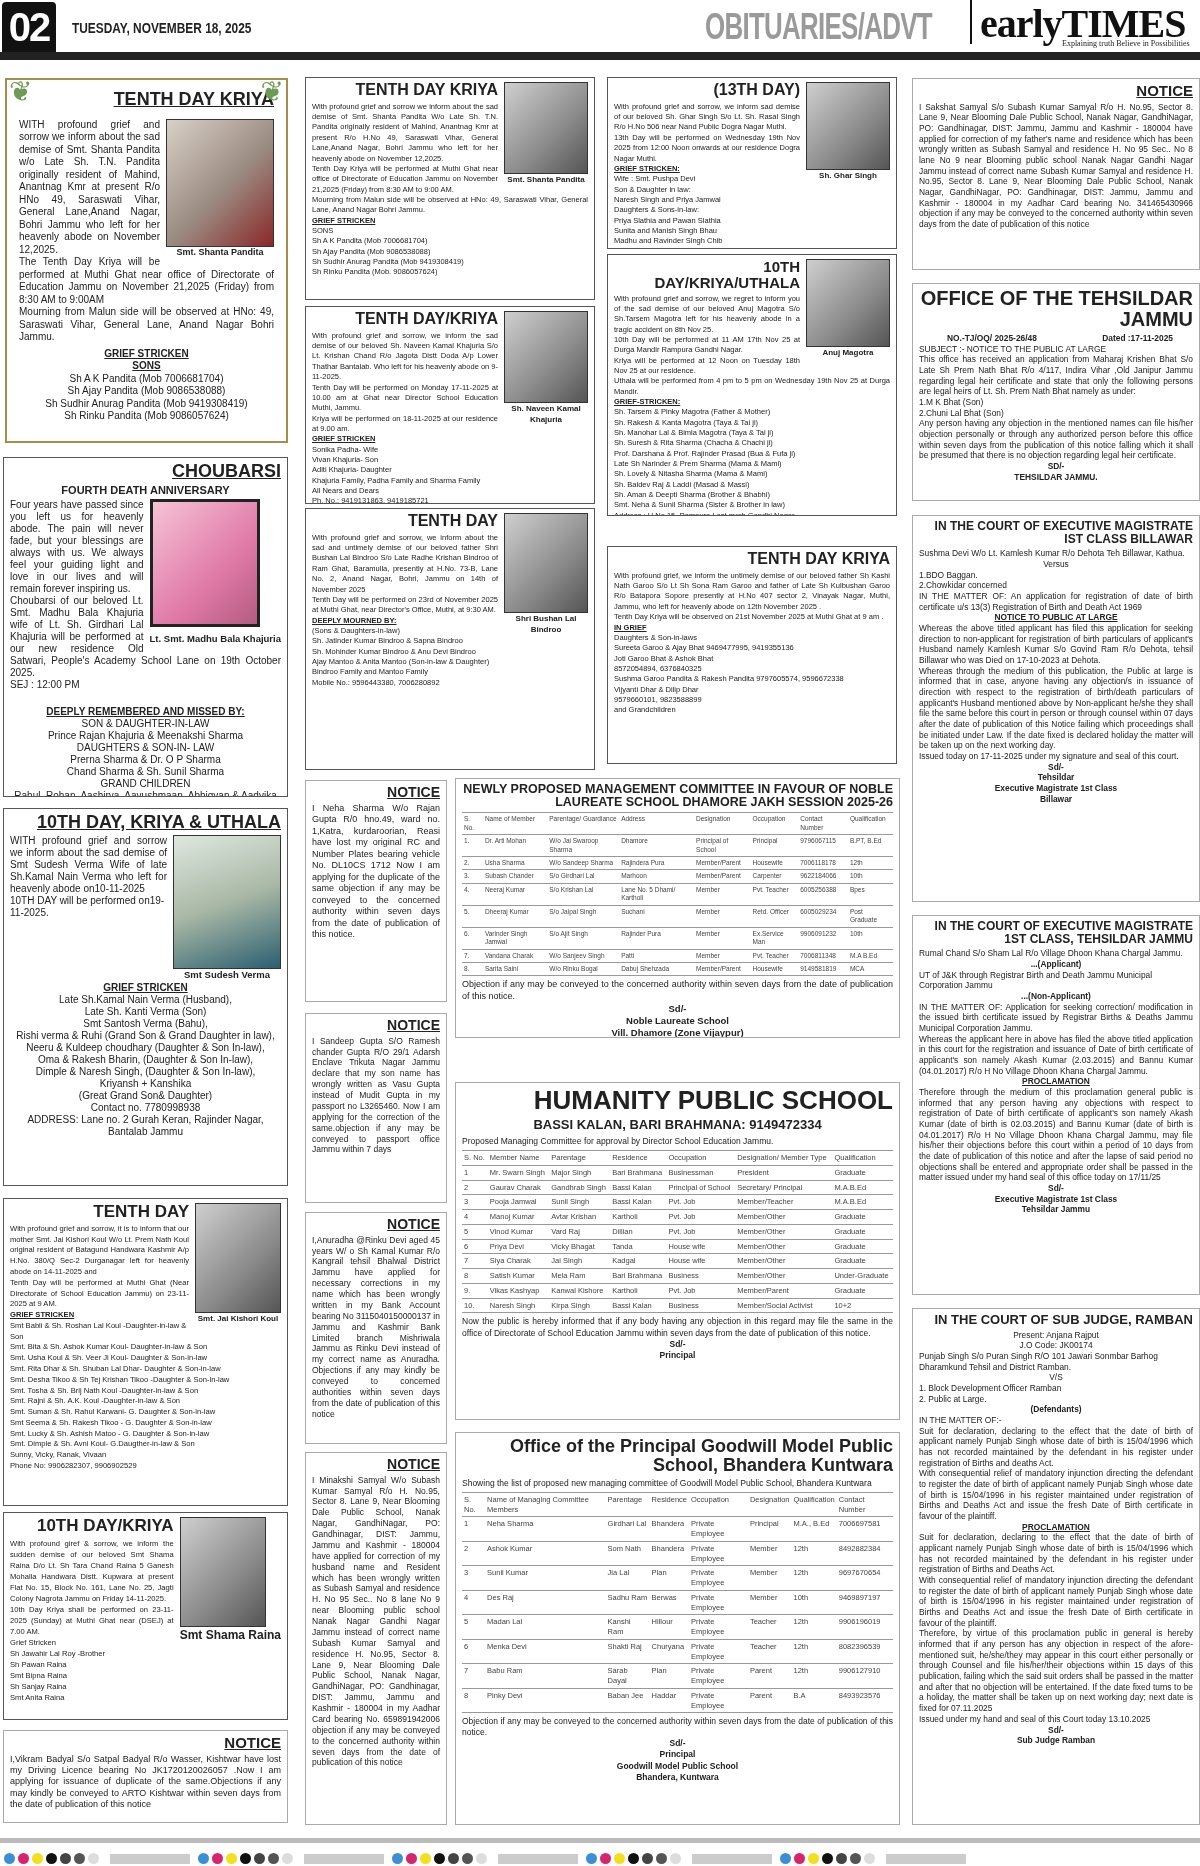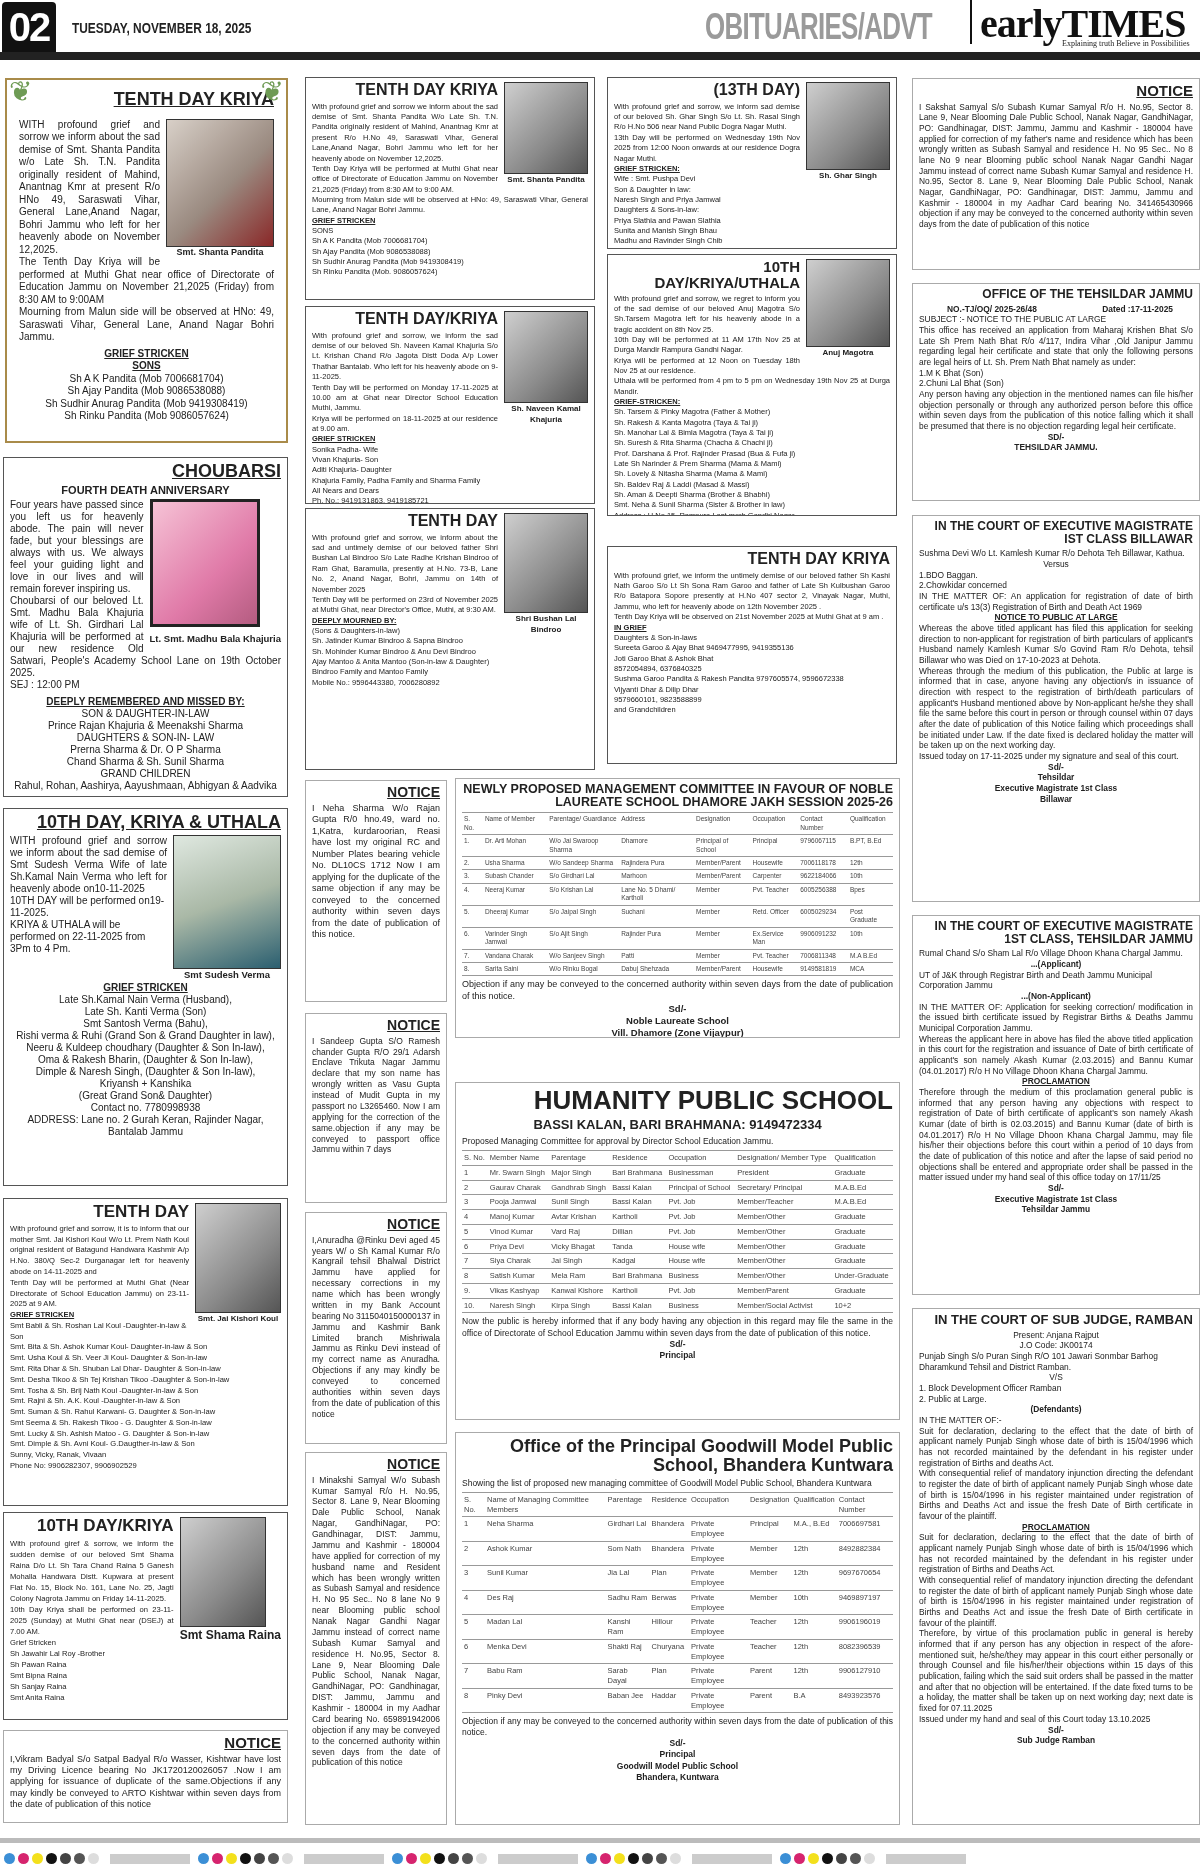--- a/index.html
+++ b/index.html
@@ -72,40 +72,39 @@
 <div class="box" style="left:3px;top:457px;width:285px;height:340px;font-size:10px;line-height:1.2">
   <div class="ttl u">CHOUBARSI</div>
   <div class="sub">FOURTH DEATH ANNIVERSARY</div>
   <div class="photo">
       <div class="ph pink" style="width:110px;height:128px;border:3px solid #222"></div>
       <div style="font-size:9.5px;margin-top:6px">Lt. Smt. Madhu Bala Khajuria</div>
     </div>
   <div class="j">Four years have passed since you left us for heavenly abode. The pain will never fade, but your blessings are always with us. We always feel your guiding light and love in our lives and will remain forever inspiring us.</div>
   <div class="j">Choubarsi of our beloved Lt. Smt. Madhu Bala Khajuria wife of Lt. Sh. Girdhari Lal Khajuria will be performed at our new residence Old Satwari, People's Academy School Lane on 19th October 2025.</div>
   <div class="b">SEJ : 12:00 PM</div>
-  <div class="c ul" style="margin-top:5px;clear:both">DEEPLY REMEMBERED AND MISSED BY:</div>
+  <div class="c ul" style="margin-top:15px;clear:both">DEEPLY REMEMBERED AND MISSED BY:</div>
   <div class="c b">SON &amp; DAUGHTER-IN-LAW</div>
   <div class="c b">Prince Rajan Khajuria &amp; Meenakshi Sharma</div>
   <div class="c b">DAUGHTERS &amp; SON-IN- LAW</div>
   <div class="c b">Prerna Sharma &amp; Dr. O P Sharma</div>
   <div class="c b">Chand Sharma &amp; Sh. Sunil Sharma</div>
   <div class="c b">GRAND CHILDREN</div>
   <div class="c b">Rahul, Rohan, Aashirya, Aayushmaan, Abhigyan &amp; Aadvika</div>
 
 </div>
 
 <div class="box" style="left:3px;top:808px;width:285px;height:378px;font-size:10px;line-height:1.2">
   <div class="ttl u">10TH DAY, KRIYA &amp; UTHALA</div>
   <div class="photo">
       <div class="ph teal" style="width:108px;height:134px"></div>
       <div style="font-size:9.5px">Smt Sudesh Verma</div>
     </div>
   <div class="j">WITH profound grief and sorrow we inform about the sad demise of Smt Sudesh Verma Wife of late Sh.Kamal Nain Verma who left for heavenly abode on10-11-2025</div>
   <div>10TH DAY will be performed on19-11-2025.</div>
-  <div>KRIYA &amp; UTHALA will be performed on 22-11-2025 from 3Pm to 4 Pm.</div>
   <div class="c ul" style="clear:both;margin-top:6px">GRIEF STRICKEN</div>
   <div class="c b">Late Sh.Kamal Nain Verma (Husband),</div>
   <div class="c b">Late Sh. Kanti Verma (Son)</div>
   <div class="c b">Smt Santosh Verma (Bahu),</div>
   <div class="c b">Rishi verma &amp; Ruhi (Grand Son &amp; Grand Daughter in law),</div>
   <div class="c b">Neeru &amp; Kuldeep choudhary (Daughter &amp; Son In-law),</div>
   <div class="c b">Oma &amp; Rakesh Bharin, (Daughter &amp; Son In-law),</div>
   <div class="c b">Dimple &amp; Naresh Singh, (Daughter &amp; Son In-law),</div>
   <div class="c b">Kriyansh + Kanshika</div>
   <div class="c b">(Great Grand Son&amp; Daughter)</div>
@@ -609,21 +608,21 @@
   <div class="r">Goodwill Model Public School</div>
   <div class="r">Bhandera, Kuntwara</div>
 </div>
 
 <div class="box thin" style="left:912px;top:78px;width:288px;height:192px;font-size:8.4px;line-height:1.27">
   <div class="ttl u" style="font-size:15px">NOTICE</div>
   <div class="j">I Sakshat Samyal S/o Subash Kumar Samyal R/o H. No.95, Sector 8. Lane 9, Near Blooming Dale Public School, Nanak Nagar, GandhiNagar, PO: Gandhinagar, DIST: Jammu, Jammu and Kashmir - 180004 have applied for correction of my father's name and residence which has been wrongly written as Subash Samyal and residence H. No 95 Sec.. No 8 lane No 9 near Blooming public school Nanak Nagar Gandhi Nagar Jammu instead of correct name Subash Kumar Samyal and residence H. No.95, Sector 8. Lane 9, Near Blooming Dale Public School, Nanak Nagar, GandhiNagar, PO: Gandhinagar, DIST: Jammu, Jammu and Kashmir - 180004 in my Aadhar Card bearing No. 341465430966 objection if any may be conveyed to the concerned authority within seven days from the date of publication of this notice</div>
 </div>
 
 <div class="box thin" style="left:912px;top:283px;width:288px;height:218px;font-size:8.4px;line-height:1.27">
-  <div class="ttl" style="font-size:12px">OFFICE OF THE TEHSILDAR JAMMU</div>
+  <div class="ttl" style="font-size:20px">OFFICE OF THE TEHSILDAR JAMMU</div>
   <div style="display:flex;justify-content:space-between;font-weight:bold;padding:0 20px 0 28px">
       <span>NO.-TJ/OQ/ 2025-26/48</span>
       <span>Dated :17-11-2025</span>
     </div>
   <div>SUBJECT :- NOTICE TO THE PUBLIC AT LARGE</div>
   <div class="j">This office has received an application from Maharaj Krishen Bhat S/o Late Sh Prem Nath Bhat R/o 4/117, Indira Vihar ,Old Janipur Jammu regarding legal heir certificate and state that only the following persons are legal heirs of Lt. Sh. Prem Nath Bhat namely as under:</div>
   <div>1.M K Bhat (Son)</div>
   <div>2.Chuni Lal Bhat (Son)</div>
   <div class="j">Any person having any objection in the mentioned names can file his/her objection personally or through any authorized person before this office within seven days from the publication of this notice falling which it shall be presumed that there is no objection regarding legal heir certificate.</div>
   <div class="r">SD/-</div>

